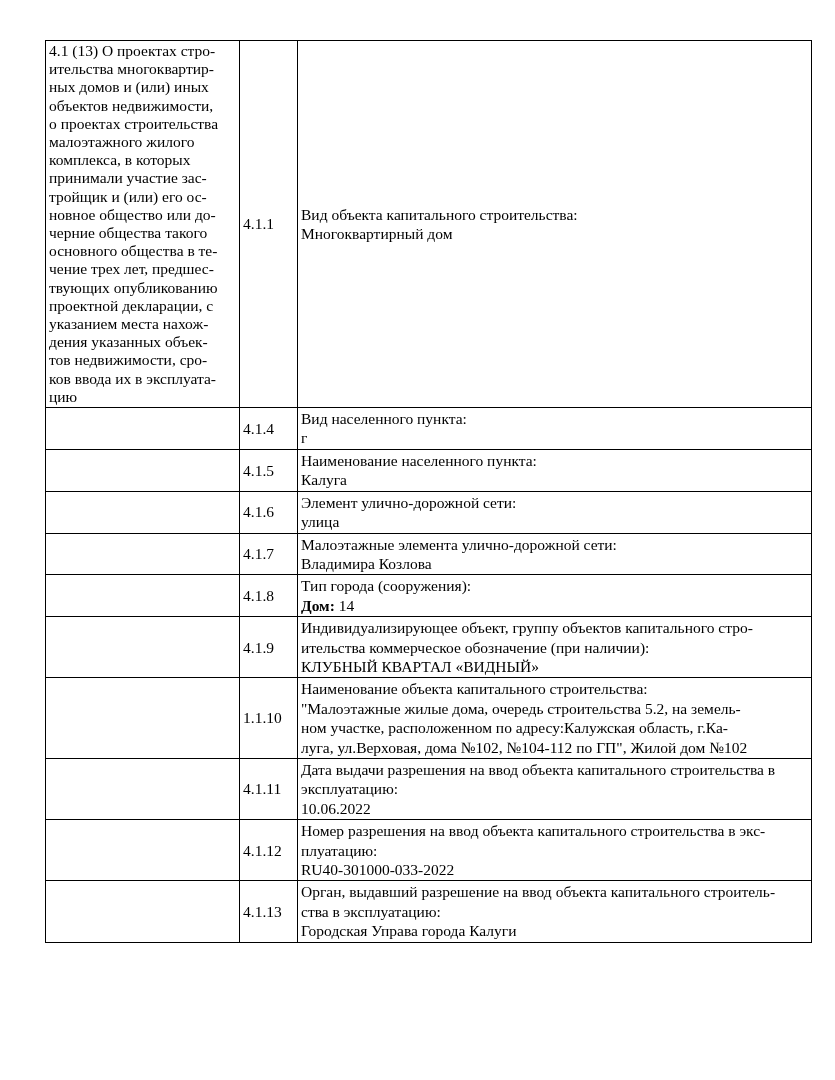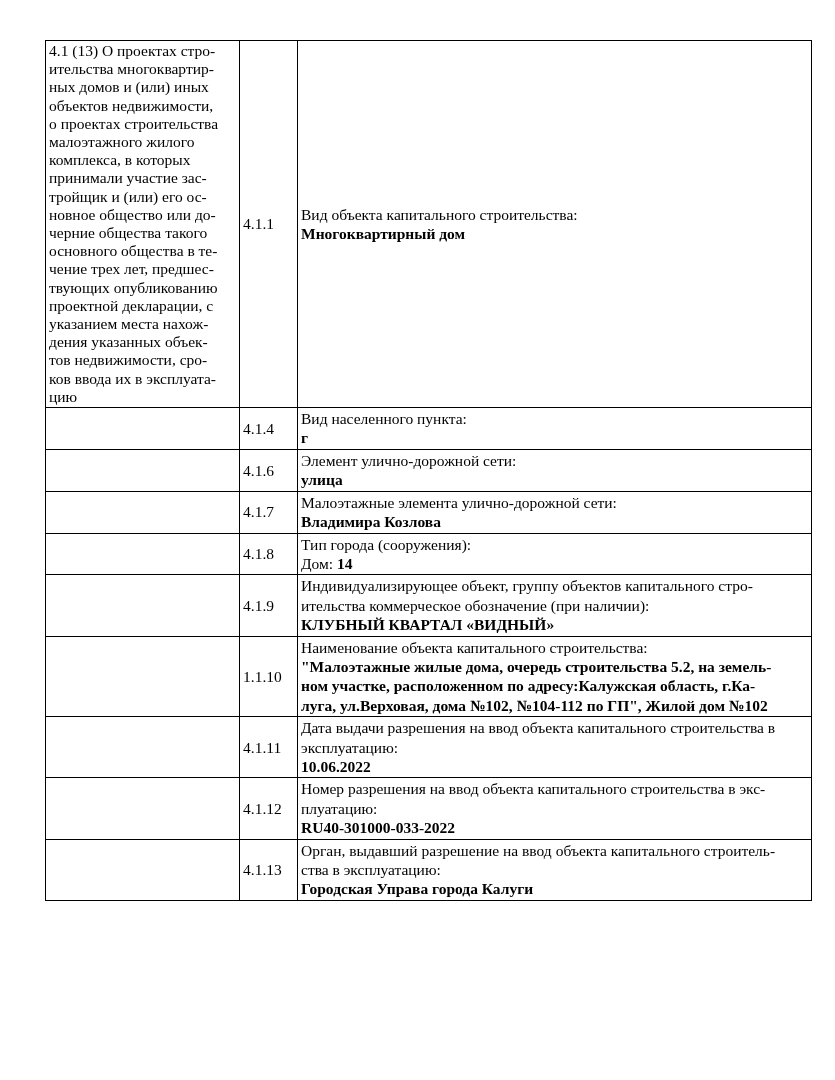--- a/index.html
+++ b/index.html
@@ -40,22 +40,22 @@
     padding: 4px 3px;
     line-height: 19.4px;
   }
   td.col-content {
     width: 507px;
     padding: 1px 3px;
     line-height: 19.4px;
   }
   .field-label { white-space: pre-line; }
   .field-value-line { white-space: pre-line; }
-  .field-value { font-weight: bold; white-space: pre-line; }
-  .value-prefix { font-weight: normal; }
+  .field-value { font-weight: normal; white-space: pre-line; }
+  .value-prefix { font-weight: bold; }
 </style>
 </head>
 <body>
 
 <div class="page">
   <table class="decl">
     <tbody>
         <tr>
           <td class="col-desc">4.1 (13) О проектах стро-
 ительства многоквартир-
@@ -82,20 +82,28 @@
             <div class="field-label">Вид объекта капитального строительства:</div>
             <div class="field-value-line"><span class="field-value">Многоквартирный дом</span></div>
           </td>
         </tr>
         <tr>
           <td class="col-desc"></td>
           <td class="col-num">4.1.4</td>
           <td class="col-content">
             <div class="field-label">Вид населенного пункта:</div>
             <div class="field-value-line"><span class="field-value">г</span></div>
+          </td>
+        </tr>
+        <tr>
+          <td class="col-desc"></td>
+          <td class="col-num">4.1.5</td>
+          <td class="col-content">
+            <div class="field-label">Наименование населенного пункта:</div>
+            <div class="field-value-line"><span class="field-value">Калуга</span></div>
           </td>
         </tr>
         <tr>
           <td class="col-desc"></td>
           <td class="col-num">4.1.6</td>
           <td class="col-content">
             <div class="field-label">Элемент улично-дорожной сети:</div>
             <div class="field-value-line"><span class="field-value">улица</span></div>
           </td>
         </tr>

